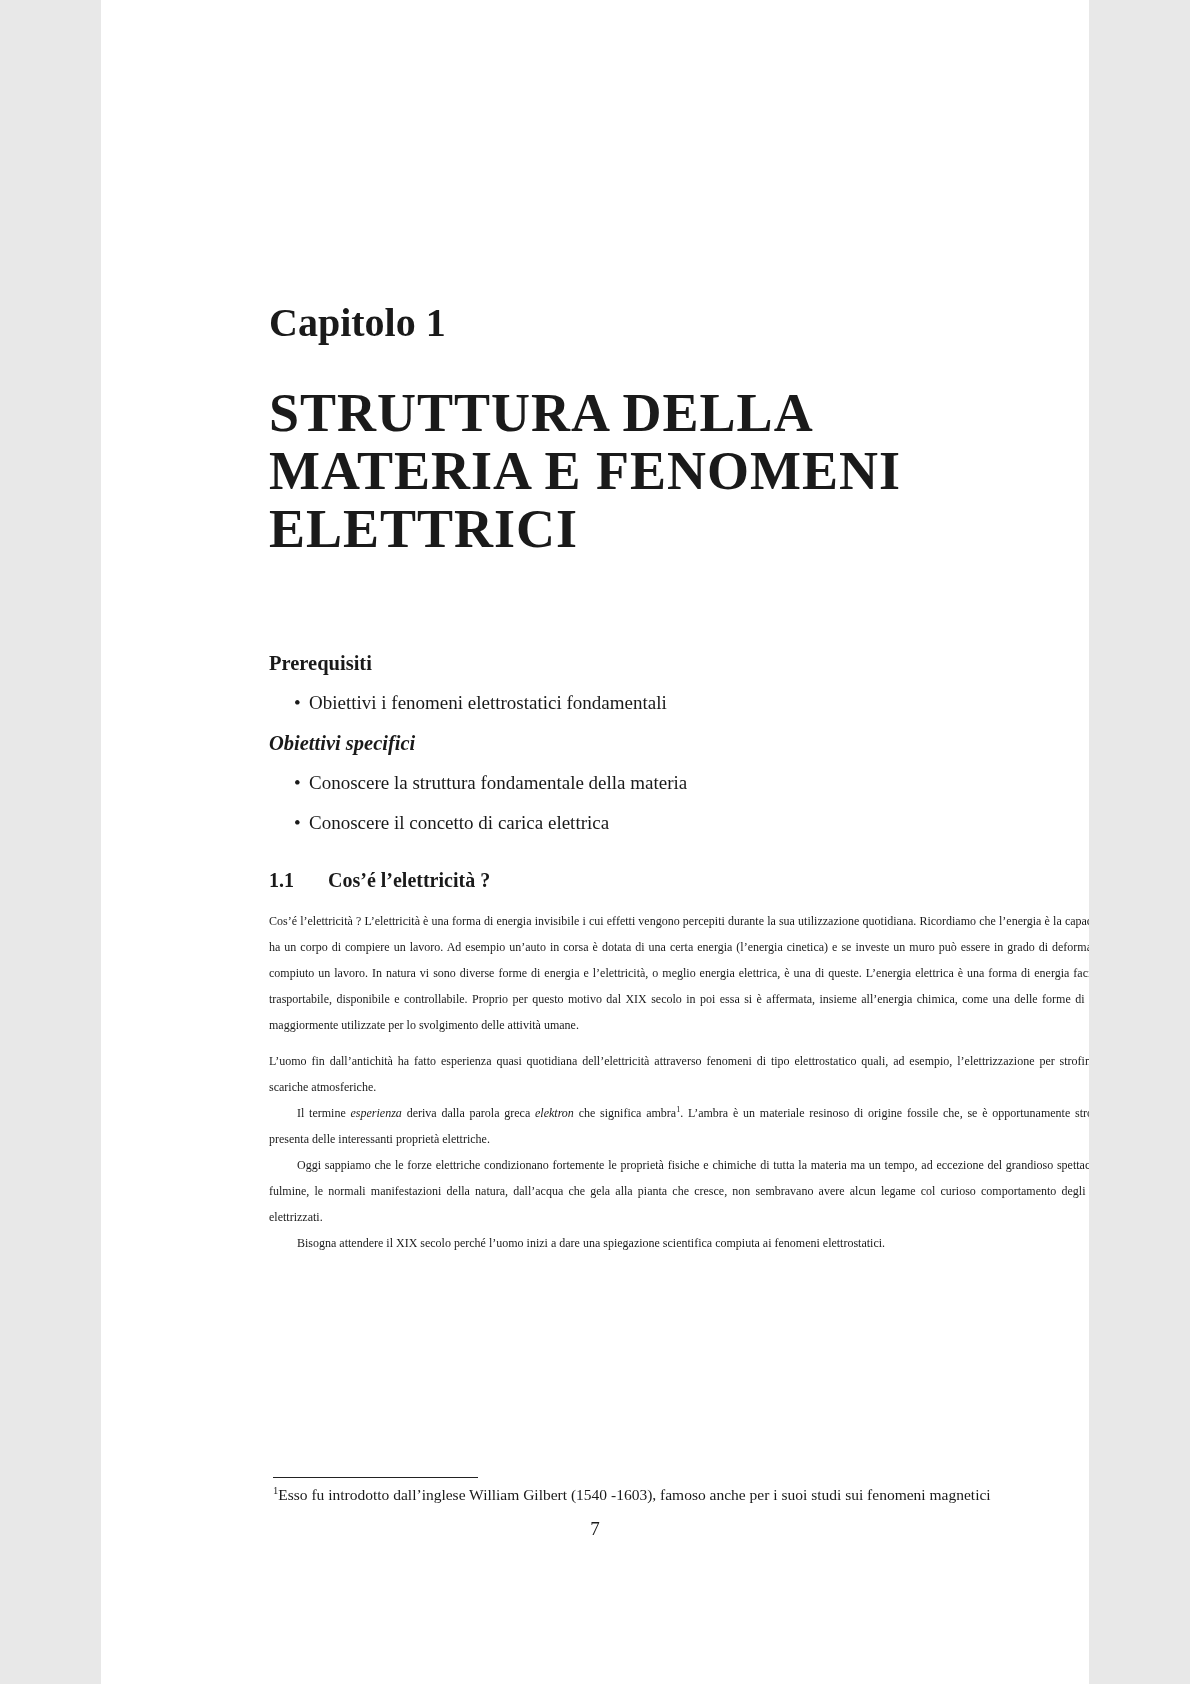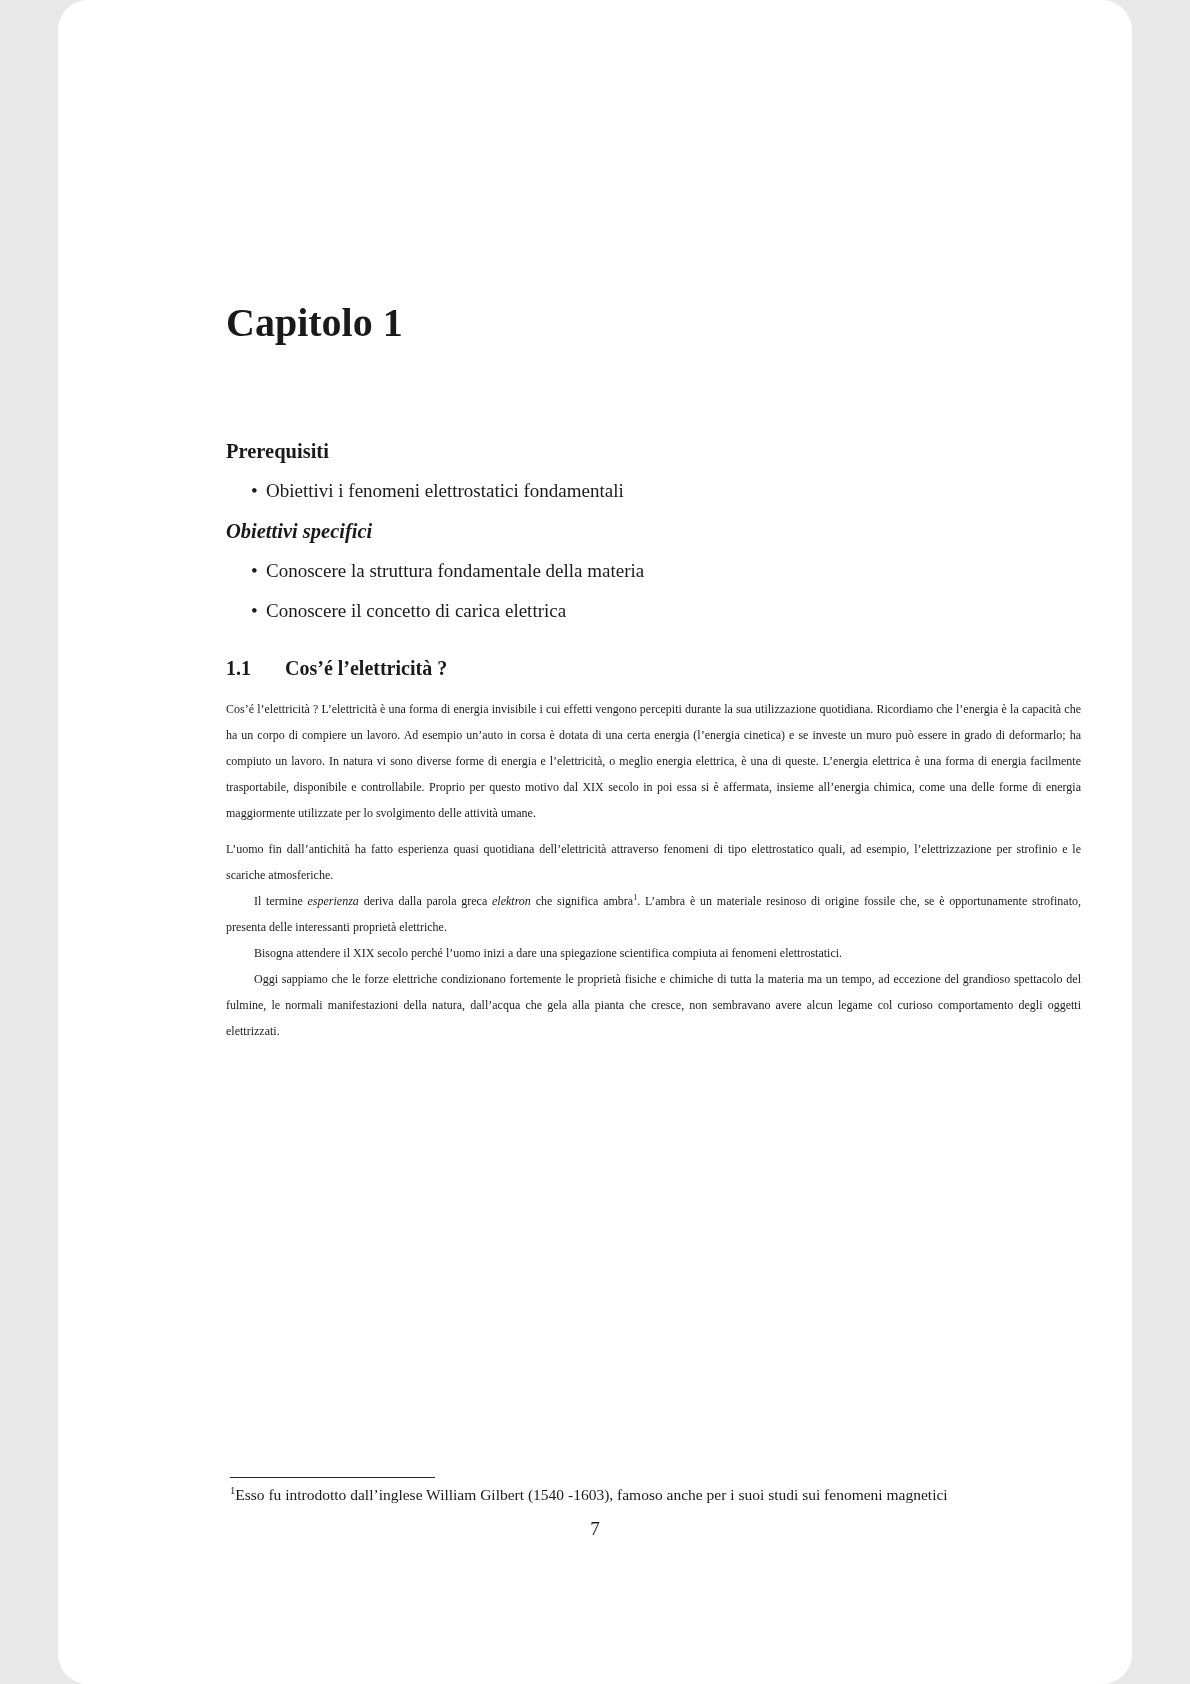--- a/index.html
+++ b/index.html
@@ -2,28 +2,27 @@
 <html><head>
 <meta charset="utf-8">
 <style>
   html, body {
     margin: 0;
     padding: 0;
     background: #e8e8e8;
   }
   .page {
     position: relative;
-    width: 1074px;
+    width: 988px;
     height: 1684px;
     margin: 0 auto;
     background: #ffffff;
     color: #1a1a1a;
     font-family: "Liberation Serif", serif;
     overflow: hidden;
-    border-radius: 30px;
   }
   .content {
     position: absolute;
     left: 168px;
     top: 0;
     width: 855px;
     padding-top: 300px;
   }
   .chapter-label {
     font-size: 40px;
@@ -126,20 +125,25 @@
   }
 </style>
 </head>
 <body>
 
 <div class="page">
   <div class="content">
 
     <div class="chapter-label">Capitolo 1</div>
 
+    <h1 class="chapter-title">
+      <span class="title-line">STRUTTURA DELLA</span>
+      <span class="title-line">MATERIA E FENOMENI</span>
+      <span class="title-line">ELETTRICI</span>
+    </h1>
 
     <div class="front-matter">
       <div class="head-bold">Prerequisiti</div>
 
       <ul class="plain-list">
         <li>
           <span class="bullet">•</span>
           <span>Obiettivi i fenomeni elettrostatici fondamentali</span>
         </li>
       </ul>
@@ -160,22 +164,22 @@
 
     <h2 class="section-heading sec-1">
       <span class="sec-num">1.1</span><span class="sec-title">Cos’é l’elettricità ?</span>
     </h2>
 
     <p class="body-par"><span>Cos’é l’elettricità ?  L’elettricità è una forma di energia invisibile i cui effetti vengono percepiti durante la sua utilizzazione quotidiana. Ricordiamo che l’energia è la capacità che ha un corpo di compiere un lavoro. Ad esempio un’auto in corsa è dotata di una certa energia (l’energia cinetica) e se investe un muro può essere in grado di deformarlo; ha compiuto un lavoro. In natura vi sono diverse forme di energia e l’elettricità, o meglio energia elettrica, è una di queste. L’energia elettrica è una forma di energia facilmente trasportabile, disponibile e controllabile. Proprio per questo motivo dal XIX secolo in poi essa si è affermata, insieme all’energia chimica, come una delle forme di energia maggiormente utilizzate per lo svolgimento delle attività umane.</span></p>
 
 
     <p class="body-par"><span>L’uomo fin dall’antichità ha fatto esperienza quasi quotidiana dell’elettricità attraverso fenomeni di tipo elettrostatico quali, ad esempio, l’elettrizzazione per strofinio e le scariche atmosferiche.</span></p>
     <p class="body-par follow"><span>Il termine </span><span class="it">esperienza</span><span> deriva dalla parola greca </span><span class="it">elektron</span><span> che significa ambra</span><sup>1</sup><span>.  L’ambra è un materiale resinoso di origine fossile che, se è opportunamente strofinato, presenta delle interessanti proprietà elettriche.</span></p>
+    <p class="body-par follow"><span>Oggi sappiamo che le forze elettriche condizionano fortemente le proprietà fisiche e chimiche di tutta la materia ma un tempo, ad eccezione del grandioso spettacolo del fulmine, le normali manifestazioni della natura, dall’acqua che gela alla pianta che cresce, non sembravano avere alcun legame col curioso comportamento degli oggetti elettrizzati.</span></p>
     <p class="body-par follow"><span>Bisogna attendere il XIX secolo perché l’uomo inizi a dare una spiegazione scientifica compiuta ai fenomeni elettrostatici.</span></p>
-    <p class="body-par follow"><span>Oggi sappiamo che le forze elettriche condizionano fortemente le proprietà fisiche e chimiche di tutta la materia ma un tempo, ad eccezione del grandioso spettacolo del fulmine, le normali manifestazioni della natura, dall’acqua che gela alla pianta che cresce, non sembravano avere alcun legame col curioso comportamento degli oggetti elettrizzati.</span></p>
 
   </div>
 
   <div class="footnote-block">
     <div class="footnote-rule"></div>
     <div class="footnote-text">
       <sup>1</sup><span>Esso fu introdotto dall’inglese William Gilbert (1540 -1603), famoso anche per i suoi studi sui fenomeni magnetici</span>
     </div>
   </div>
 

